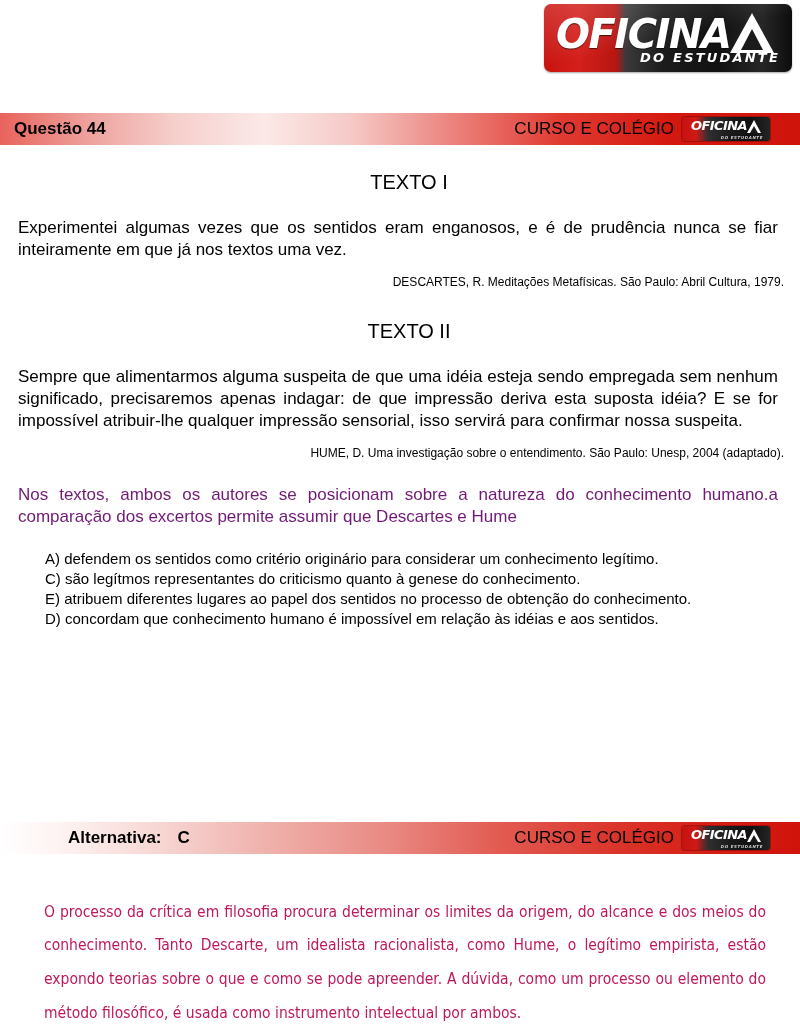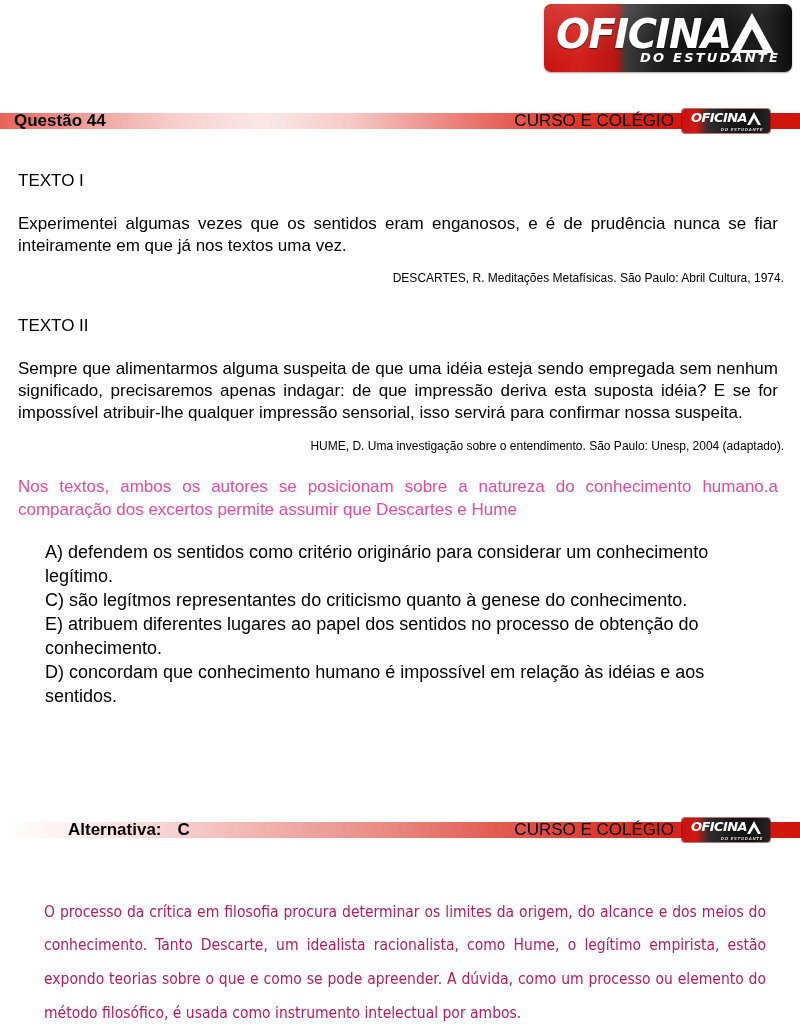--- a/index.html
+++ b/index.html
@@ -105,21 +105,21 @@
     border-left: 11px solid transparent;
     border-right: 11px solid transparent;
     border-bottom: 21px solid #1b1b1b;
   }
 
   
   .bar {
     position: absolute;
     left: 0;
     width: 800px;
-    height: 16px;
+    height: 32px;
   }
   .bar-question {
     top: 113px;
     background: linear-gradient(90deg,
         #e8635c 0%,
         #eea19c 11%,
         #f6cfcc 22%,
         #fbe9e8 33%,
         #f5c9c6 44%,
         #ec8680 56%,
@@ -239,23 +239,24 @@
 
   
   .body-area {
     position: absolute;
     left: 0;
     top: 170px;
     width: 800px;
   }
   .texto-label {
     margin: 0 0 0 18px;
-    font-size: 17px;
+    font-size: 20px;
     line-height: 1.25;
     color: #000;
+    text-align: center;
   }
   .passage {
     margin: 22px 22px 0 18px;
     font-size: 17px;
     line-height: 1.3;
     text-align: justify;
     text-justify: inter-word;
     color: #000;
   }
   .citation {
@@ -264,29 +265,29 @@
     line-height: 1.3;
     text-align: right;
     color: #000;
   }
   .stem {
     margin: 22px 22px 0 18px;
     font-size: 17px;
     line-height: 1.33;
     text-align: justify;
     text-justify: inter-word;
-    color: #ec4899;
+    color: #701a75;
   }
   .options {
     margin: 20px 22px 0 45px;
     list-style: none;
     padding: 0;
   }
   .option {
-    font-size: 18px;
+    font-size: 15px;
     line-height: 1.33;
     color: #000;
     text-align: left;
   }
 
   
   .explanation {
     position: absolute;
     left: 44px;
     top: 880px;
@@ -320,21 +321,21 @@
     <span class="mini-chev-inner"></span>
     <span class="mini-word">OFICINA</span>
     <span class="mini-sub">DO ESTUDANTE</span>
   </span>
 </div>
 
 <div class="body-area">
 
   <p class="texto-label">TEXTO I</p>
   <p class="passage">Experimentei algumas vezes que os sentidos eram enganosos, e é de prudência nunca se fiar inteiramente em que já nos textos uma vez.</p>
-  <p class="citation">DESCARTES, R. Meditações Metafísicas. São Paulo: Abril Cultura, 1974.</p>
+  <p class="citation">DESCARTES, R. Meditações Metafísicas. São Paulo: Abril Cultura, 1979.</p>
 
   <p class="texto-label" style="margin-top:28px;">TEXTO II</p>
   <p class="passage">Sempre que alimentarmos alguma suspeita de que uma idéia esteja sendo empregada sem nenhum significado, precisaremos apenas indagar: de que impressão deriva esta suposta idéia? E se for impossível atribuir-lhe qualquer impressão sensorial, isso servirá para confirmar nossa suspeita.</p>
   <p class="citation">HUME, D. Uma investigação sobre o entendimento. São Paulo: Unesp, 2004 (adaptado).</p>
 
   <p class="stem">Nos textos, ambos os autores se posicionam sobre a natureza do conhecimento humano.a comparação dos excertos permite assumir que Descartes e Hume</p>
 
   <ul class="options">
     <li class="option">A) defendem os sentidos como critério originário para considerar um conhecimento legítimo.</li>
     <li class="option">C) são legítmos representantes do criticismo quanto à genese do conhecimento.</li>

